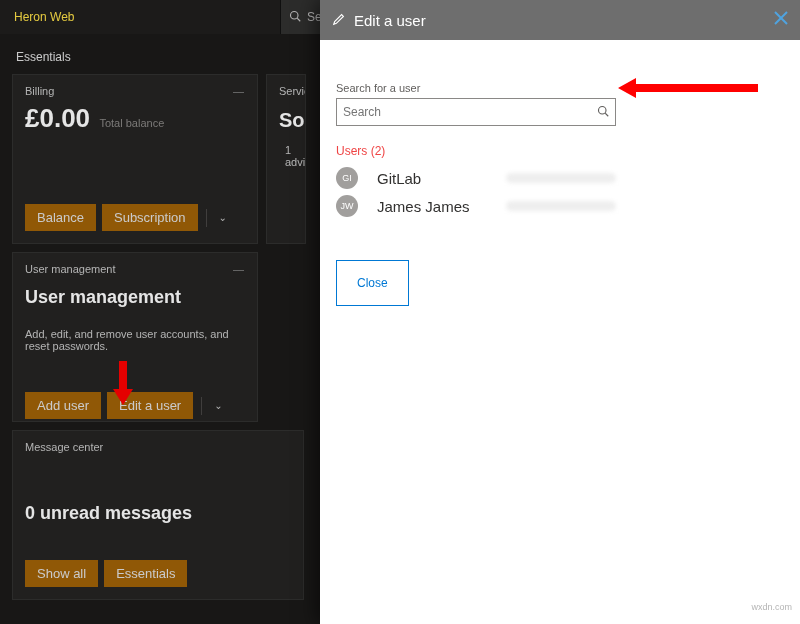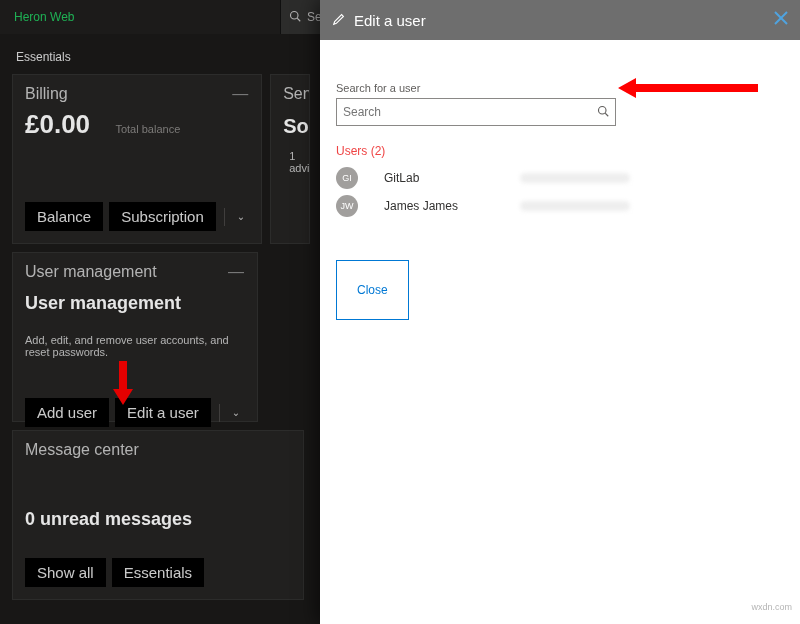--- a/index.html
+++ b/index.html
@@ -10,21 +10,21 @@
     color: #e1e1e1;
     position: relative;
     overflow: hidden;
     font-size: 12px;
   }
   .topbar {
     height: 34px; background: #201f1e;
     display: flex; align-items: center;
   }
   .appname {
-    padding: 0 14px; font-size: 12px; color: #22c55e;
+    padding: 0 14px; font-size: 12px; color: #fde047;
     flex: 0 0 280px;
   }
   .search {
     flex: 0 0 40px;
     background: #323130; height: 34px;
     display: flex; align-items: center;
     padding: 0 8px; color: #c8c8c8; gap: 6px;
     font-size: 12px;
     border-left: 1px solid #111;
     overflow:hidden; white-space:nowrap;
@@ -37,33 +37,33 @@
     background: #252423;
     border: 1px solid #323130;
     flex: 1;
     padding: 10px 12px 12px;
     position: relative;
     display:flex; flex-direction:column;
   }
   .card.narrow { flex: 0 0 40px; overflow:hidden; }
   .card-head {
     display: flex; justify-content: space-between; align-items: center;
-    font-size: 16px; color: #c8c8c8; margin-bottom: 6px;
+    font-size: 11px; color: #c8c8c8; margin-bottom: 6px;
     white-space:nowrap;
     gap:22px;
   }
   .card-head .collapse { color:#888; letter-spacing:1px; }
 
   .price { font-size: 26px; font-weight: 600; color: #fff; }
-  .price-sub { font-size: 11px; color: #8a8886; margin-left: 22px; }
+  .price-sub { font-size: 11px; color: #8a8886; margin-left: 6px; }
   .card-body { flex:1; }
   .card-foot { display: flex; align-items: center; gap: 6px; margin-top: auto; }
   .dbtn {
-    background: #000000; color: #e1e1e1;
-    border: none; font-size: 15px;
+    background: #a16207; color: #e1e1e1;
+    border: none; font-size: 13px;
     padding: 6px 12px;
     cursor: pointer;
   }
   .sep { width:1px; height:18px; background:#484644; margin:0 2px; }
   .chev { color:#c8c8c8; font-size:10px; padding:0 4px; }
 
   .title-big { font-size: 20px; font-weight: 600; color:#fff; margin:6px 0 8px;}
   .bullet { display:flex; align-items:center; gap:6px; font-size:11px; color:#c8c8c8; }
   .bullet .dot { width:7px; height:7px; border-radius:50%; background:#0078d4; }
 
@@ -103,41 +103,41 @@
     border:1px solid #8a8886;
     height:28px; padding:0 6px;
     width: 280px;
   }
   .sfield input {
     flex:1; border:none; outline:none; font-size:12px; color:#323130;
   }
   .sfield .sicon { color:#605e5c; }
 
   .ulist-label { font-size: 12px; margin: 18px 0 6px; color:#ef4444; }
-  .urow { display:flex; align-items:center; gap:26px; padding: 3px 0; }
+  .urow { display:flex; align-items:center; gap:19px; padding: 3px 0; }
   .avatar {
     width:22px; height:22px; border-radius:50%;
     background:#a19f9d; color:#fff;
     font-size:9px; display:flex; align-items:center; justify-content:center;
   }
-  .uname { font-size:12px; color:#323130; width:110px; }
+  .uname { font-size:15px; color:#323130; width:110px; }
   .uemail {
     width: 110px; height: 10px;
     border-radius: 5px;
     background:#eee;
     filter: blur(2px);
   }
 
   .btn-outline {
     margin-top: 40px;
     border: 1px solid #0078d4;
     color: #0078d4;
     background: #fff;
     font-size: 12px;
-    padding: 22px 20px;
+    padding: 15px 20px;
     cursor: pointer;
   }
 
   .watermark{
     position:absolute; bottom:12px; right:8px;
     font-size:9px; color:#b5b5b5;
   }
 
   .dim {
     position:absolute; inset:0;

